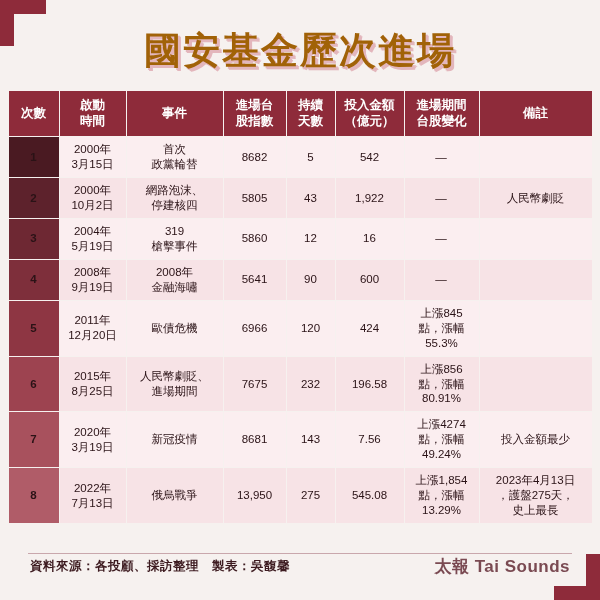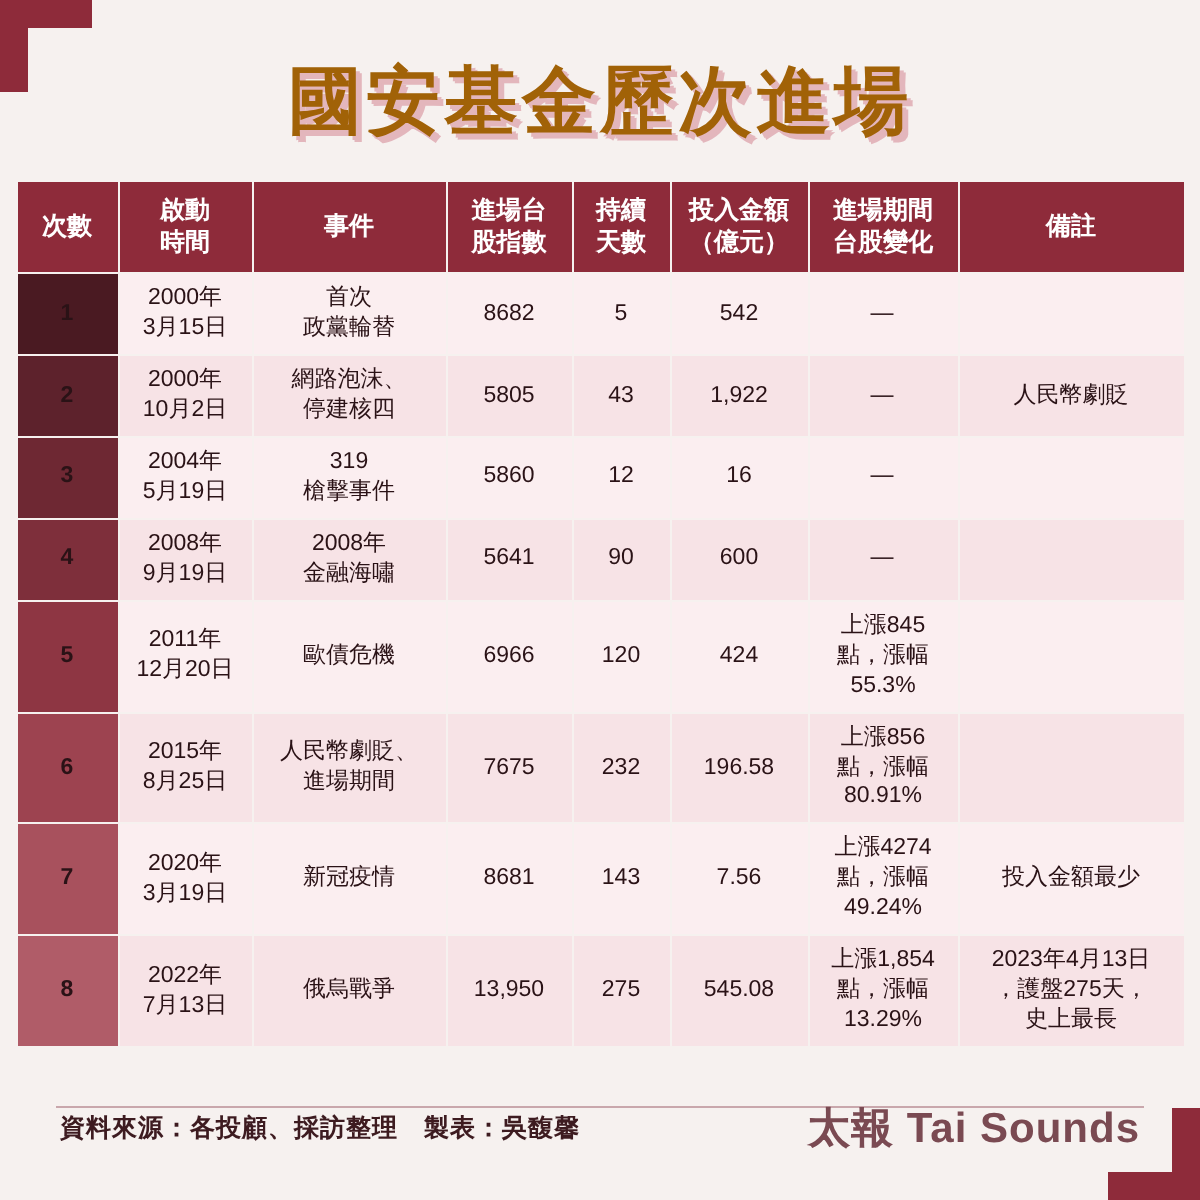--- a/index.html
+++ b/index.html
@@ -115,21 +115,21 @@
     align-items: center;
     justify-content: space-between;
   }
   .footer .src {
     font-size: 12.5px;
     font-weight: bold;
     color: #3d1b20;
     letter-spacing: 0.5px;
   }
   .footer .brand {
-    font-size: 21px;
+    font-size: 17px;
     font-weight: bold;
     color: #7a4a52;
     letter-spacing: 0.5px;
   }
   .rule {
     position: absolute;
     left: 28px;
     right: 28px;
     bottom: 46px;
     height: 1px;

